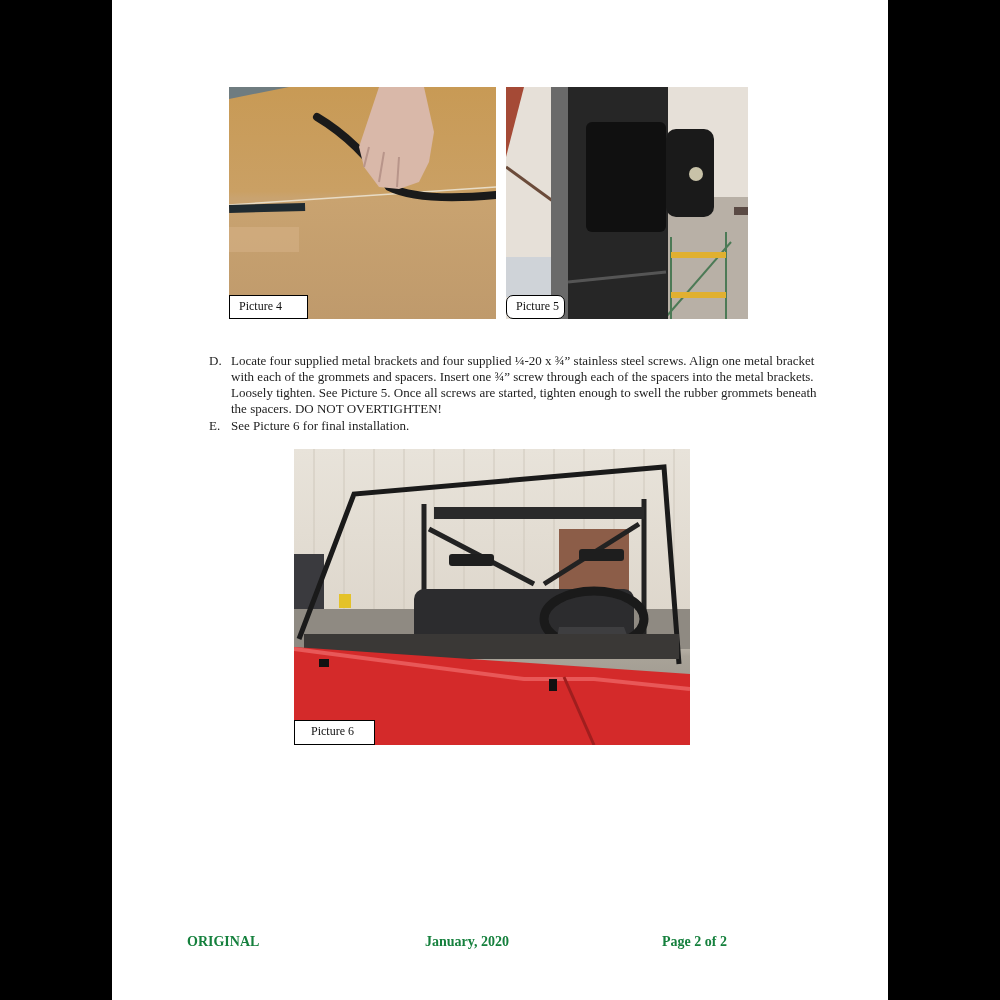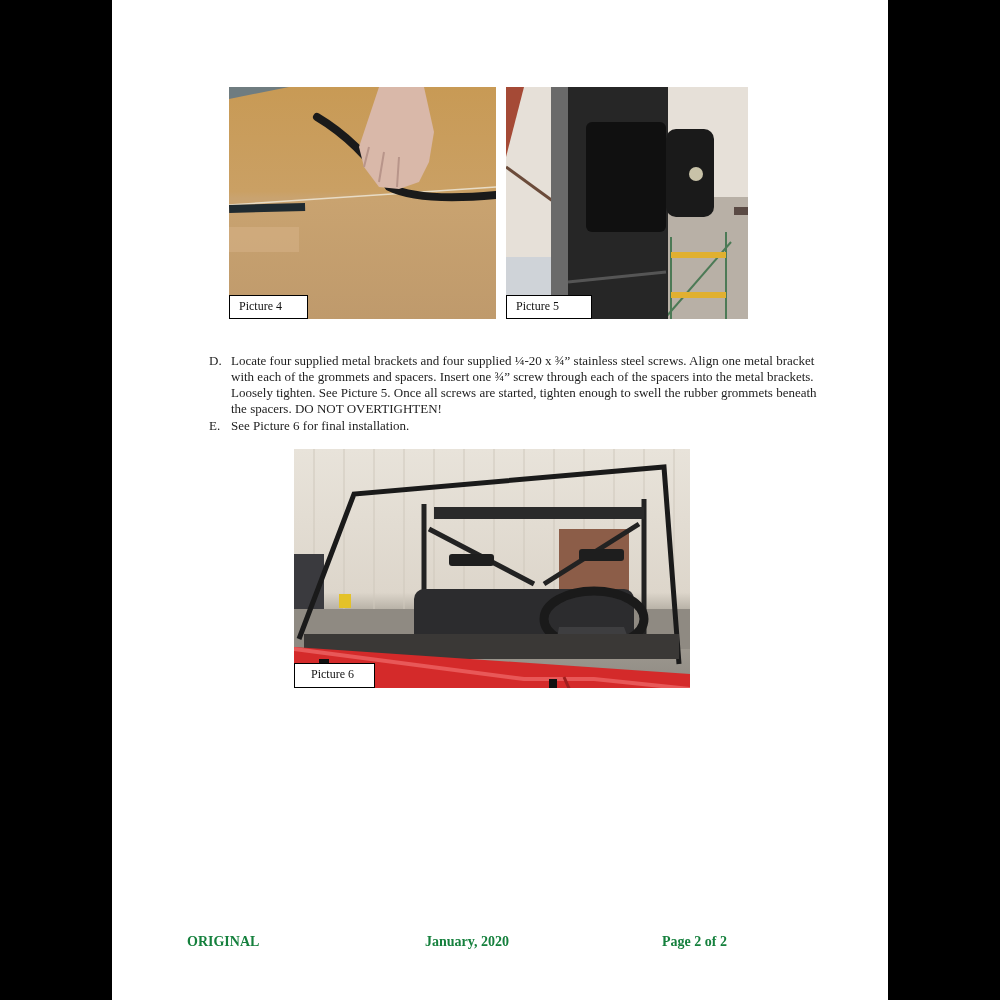--- a/index.html
+++ b/index.html
@@ -46,33 +46,33 @@
       <rect x="165" y="165" width="55" height="6" fill="#e0b030"></rect>
       <rect x="165" y="205" width="55" height="6" fill="#e0b030"></rect>
       <rect x="228" y="120" width="14" height="8" fill="#5a4a44"></rect>
       <rect x="45" y="0" width="35" height="232" fill="#6a6a6a"></rect>
       <rect x="62" y="0" width="100" height="232" fill="#262626"></rect>
       <rect x="80" y="35" width="80" height="110" rx="6" fill="#101010"></rect>
       <rect x="160" y="42" width="48" height="88" rx="10" fill="#1a1a1a"></rect>
       <circle cx="190" cy="87" r="7" fill="#c8c2a8"></circle>
       <line x1="62" y1="195" x2="160" y2="185" stroke="#555" stroke-width="3"></line>
     </svg>
-    <div class="caption" style="left:0; bottom:0; width:86px; height:24px;">Picture 5</div>
+    <div class="caption" style="left:0; bottom:0; width:59px; height:24px;border-radius:7px;">Picture 5</div>
   </div>
 
   <div class="item text" style="left:97px; top:353px; width:640px; height:64px;">
     <span class="letter">D.</span>
     <span class="body">Locate four supplied metal brackets and four supplied ¼-20 x ¾” stainless steel screws. Align one metal bracket with each of the grommets and spacers. Insert one ¾” screw through each of the spacers into the metal brackets. Loosely tighten. See Picture 5. Once all screws are started, tighten enough to swell the rubber grommets beneath the spacers. DO NOT OVERTIGHTEN!</span>
   </div>
   <div class="item text" style="left:97px; top:418px; width:640px; height:16px;">
     <span class="letter">E.</span>
     <span class="body">See Picture 6 for final installation.</span>
   </div>
 
-  <div class="photo" style="left:182px; top:449px; width:396px; height:239px; background:linear-gradient(180deg,#e8e3da 0%,#ddd6cb 60%,#a9a398 70%,#8e8a83 100%);">
+  <div class="photo" style="left:182px; top:449px; width:396px; height:296px; background:linear-gradient(180deg,#e8e3da 0%,#ddd6cb 60%,#a9a398 70%,#8e8a83 100%);">
     <svg width="396" height="296" viewBox="0 0 396 296">
       <g stroke="#cfc8bc" stroke-width="1">
         <line x1="20" y1="0" x2="20" y2="160"></line>
           <line x1="50" y1="0" x2="50" y2="160"></line>
           <line x1="80" y1="0" x2="80" y2="160"></line>
         <line x1="110" y1="0" x2="110" y2="160"></line>
           <line x1="140" y1="0" x2="140" y2="160"></line>
           <line x1="170" y1="0" x2="170" y2="160"></line>
         <line x1="200" y1="0" x2="200" y2="160"></line>
           <line x1="230" y1="0" x2="230" y2="160"></line>

